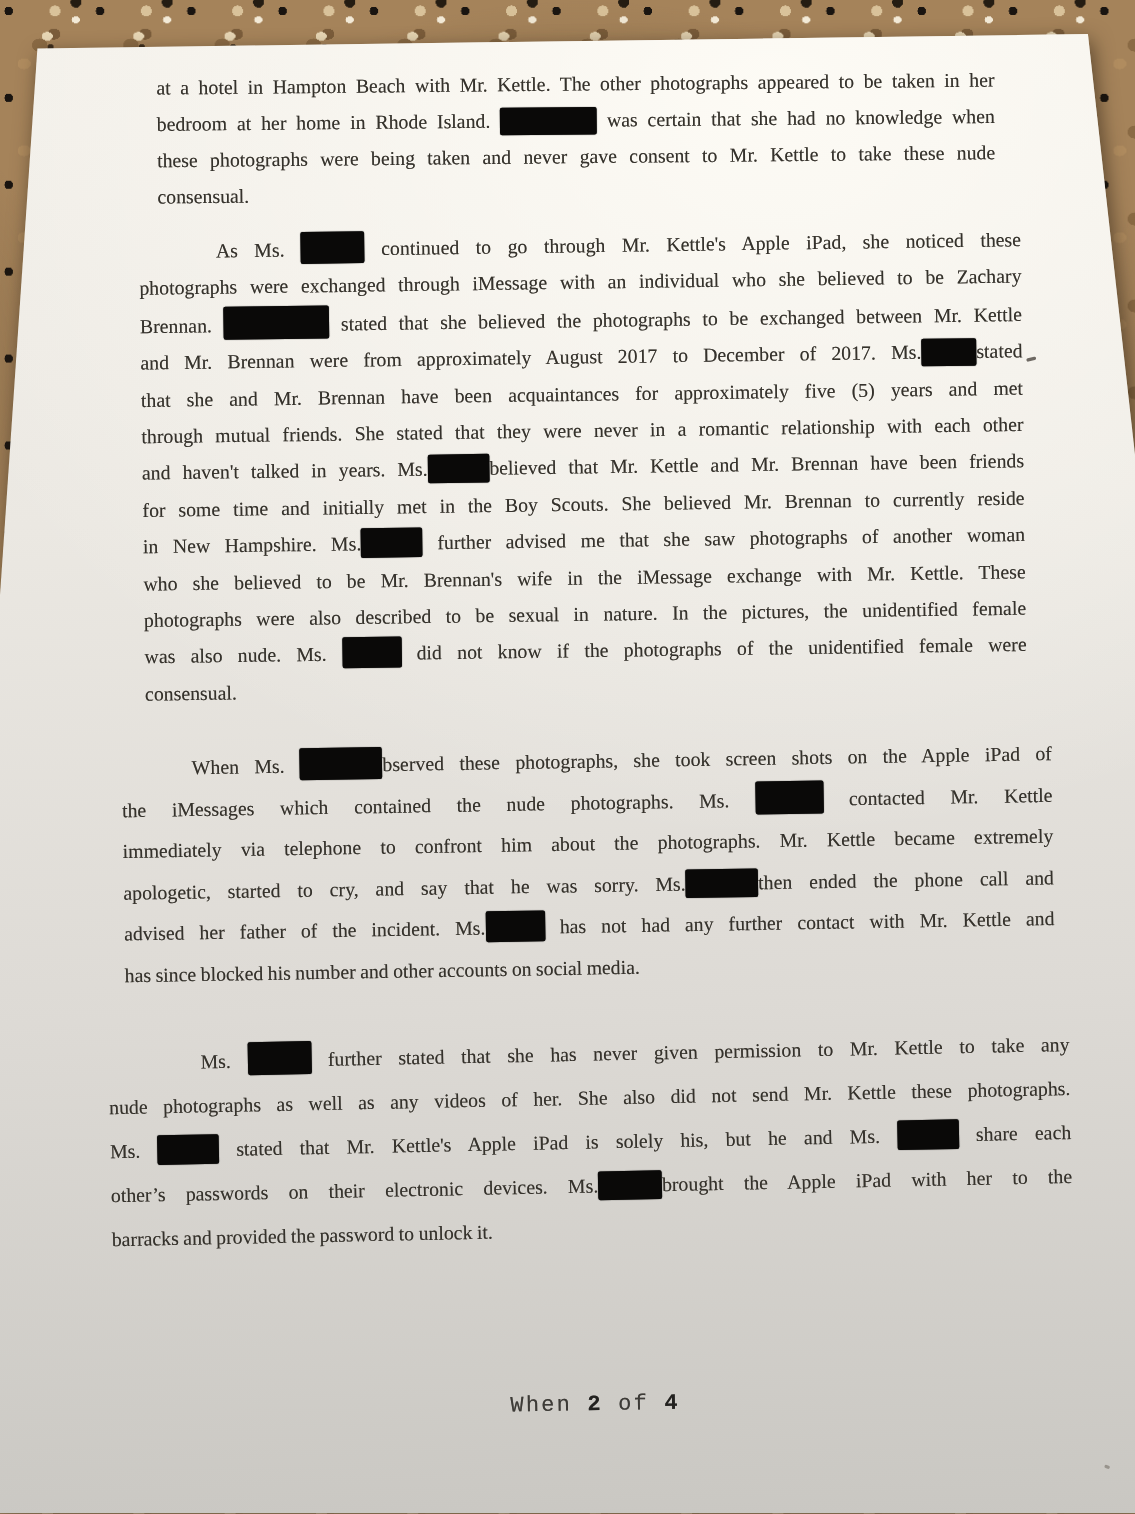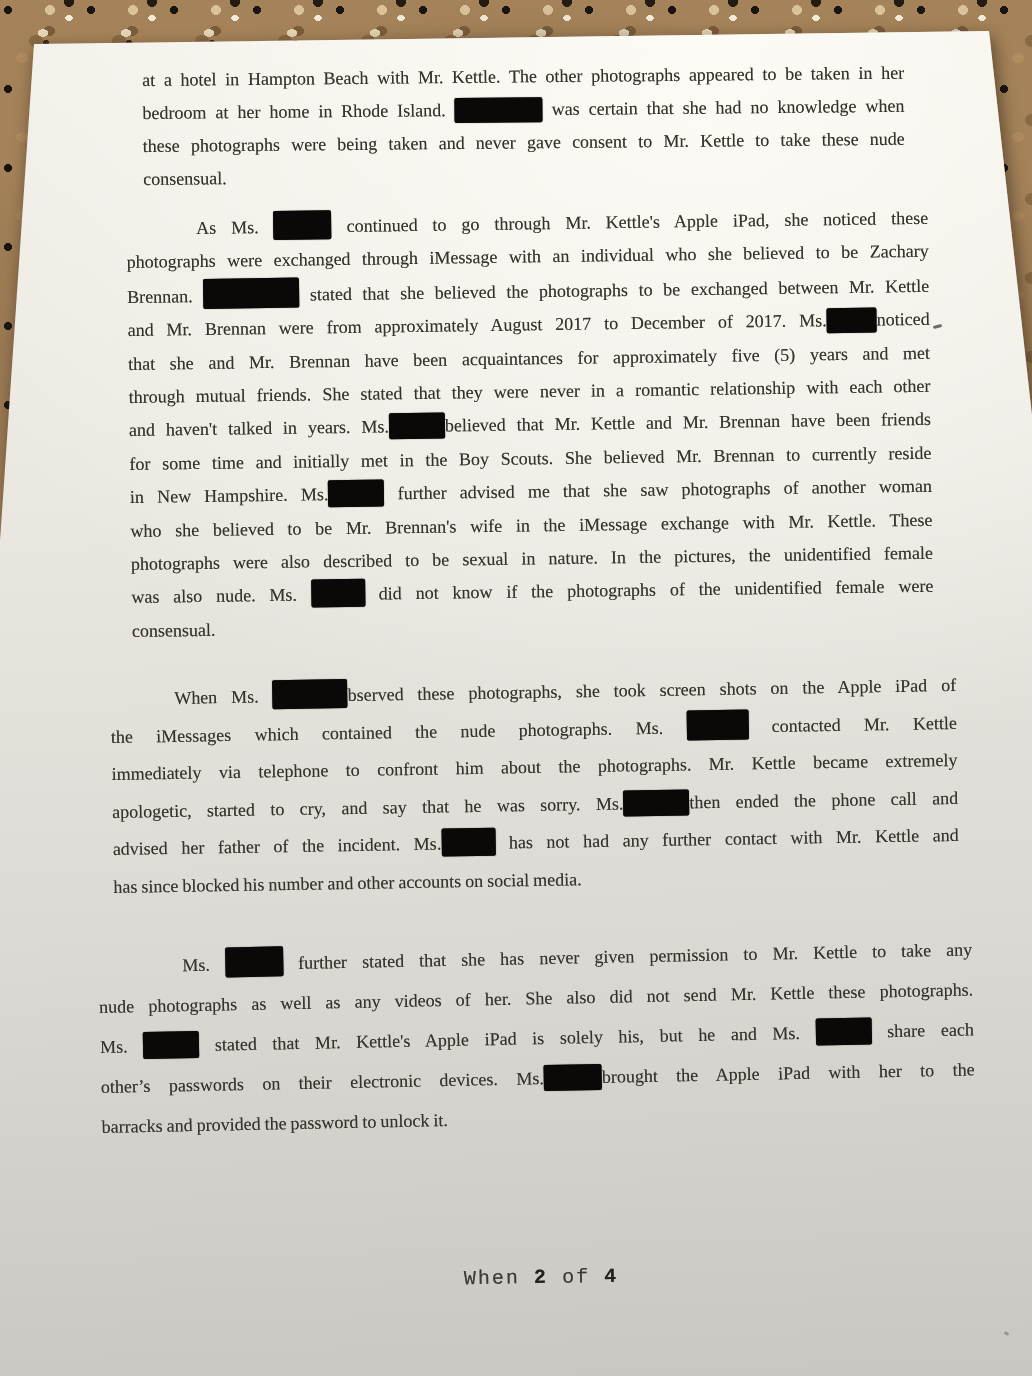--- a/index.html
+++ b/index.html
@@ -96,21 +96,21 @@
           <div class="para" style="left: 142px; top: 64px; width: 762px; line-height: 33px; transform: rotate(-0.55deg);">
             <div class="line"><span>at a hotel in Hampton Beach with Mr. Kettle.  The other photographs appeared to be taken in her</span></div>
             <div class="line"><span>bedroom at her home in Rhode Island. </span><span class="redaction" style="width: 88px; height: 25px;"></span><span> was certain that she had no knowledge when</span></div>
             <div class="line"><span>these photographs were being taken and never gave consent to Mr. Kettle to take these nude</span></div>
             <div class="line last"><span>consensual.</span></div>
           </div>
           <div class="para" style="left: 126px; top: 213px; width: 802px; line-height: 33.4px; transform: rotate(-0.8deg);">
             <div class="line" style="text-indent: 70px;"><span>As Ms. </span><span class="redaction" style="width: 58px; height: 29px;"></span><span> continued to go through Mr. Kettle's Apple iPad, she noticed these</span></div>
             <div class="line"><span>photographs were exchanged through iMessage with an individual who she believed to be Zachary</span></div>
             <div class="line"><span>Brennan. </span><span class="redaction" style="width: 96px; height: 30px;"></span><span> stated that she believed the photographs to be exchanged between Mr. Kettle</span></div>
-            <div class="line"><span>and Mr. Brennan were from approximately August 2017 to December of 2017.  Ms.</span><span class="redaction" style="width: 50px; height: 25px;"></span><span>noticed</span></div>
+            <div class="line"><span>and Mr. Brennan were from approximately August 2017 to December of 2017.  Ms.</span><span class="redaction" style="width: 50px; height: 25px;"></span><span>stated</span></div>
             <div class="line"><span>that she and Mr. Brennan have been acquaintances for approximately five (5) years and met</span></div>
             <div class="line"><span>through mutual friends.  She stated that they were never in a romantic relationship with each other</span></div>
             <div class="line"><span>and haven't talked in years.  Ms.</span><span class="redaction" style="width: 56px; height: 26px;"></span><span>believed that Mr. Kettle and Mr. Brennan have been friends</span></div>
             <div class="line"><span>for some time and initially met in the Boy Scouts.  She believed Mr. Brennan to currently reside</span></div>
             <div class="line"><span>in New Hampshire.  Ms.</span><span class="redaction" style="width: 56px; height: 27px;"></span><span> further advised me that she saw photographs of another woman</span></div>
             <div class="line"><span>who she believed to be Mr. Brennan's wife in the iMessage exchange with Mr. Kettle.  These</span></div>
             <div class="line"><span>photographs were also described to be sexual in nature.  In the pictures, the unidentified female</span></div>
             <div class="line"><span>was also nude.  Ms. </span><span class="redaction" style="width: 54px; height: 28px;"></span><span> did not know if the photographs of the unidentified female were</span></div>
             <div class="line last"><span>consensual.</span></div>
           </div>

